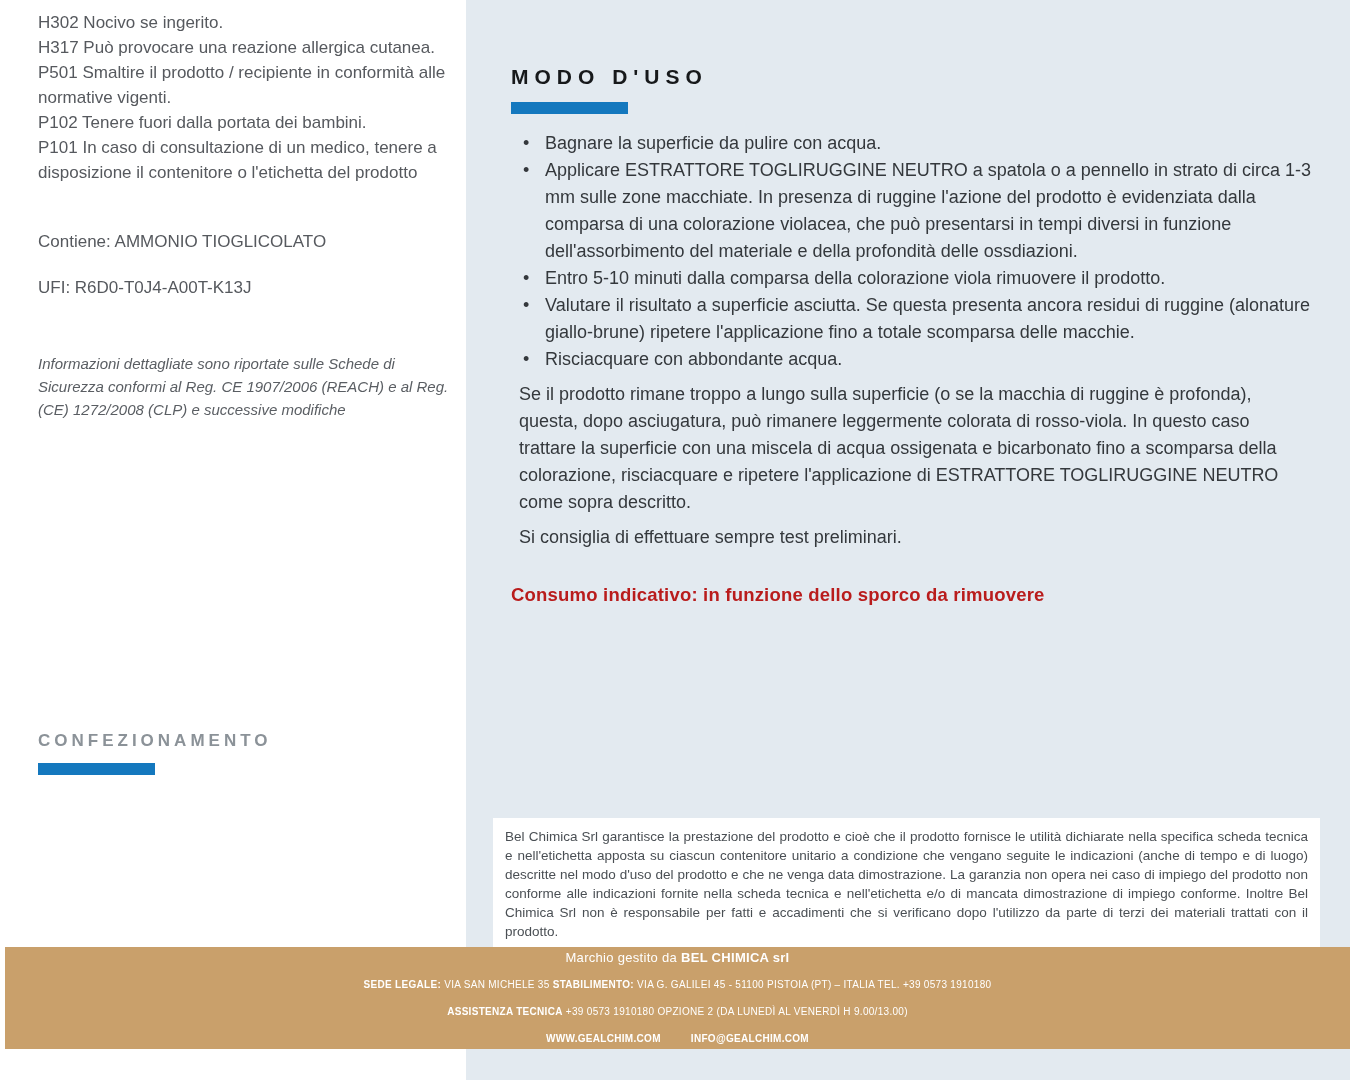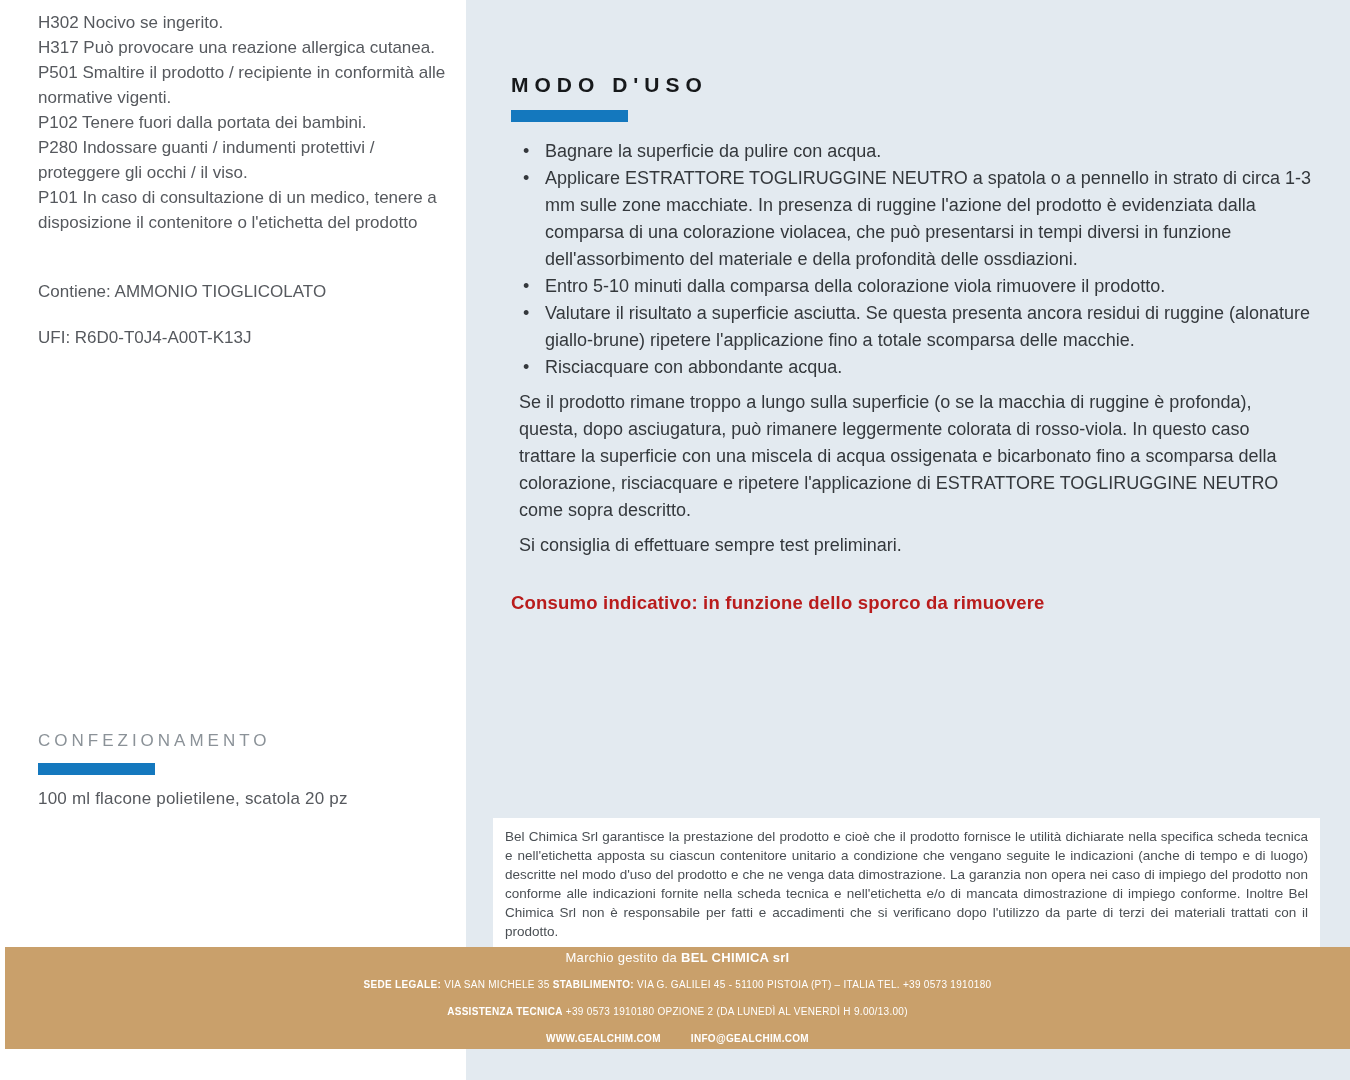--- a/index.html
+++ b/index.html
@@ -21,31 +21,31 @@
     color:#56595e;font-size:17px;line-height:25px;
   }
   .hazard-line{margin:0;}
   .contains{margin-top:44px;}
   .ufi{margin-top:21px;}
   .note{
     margin-top:52px;font-style:italic;font-size:15px;line-height:23px;color:#5a5e63;
   }
   .pack{position:absolute;left:38px;top:731px;width:414px;}
   .pack-heading{
-    color:#8b9298;font-weight:normal;font-size:17px;letter-spacing:4px;
+    color:#8b9298;font-weight:bold;font-size:17px;letter-spacing:4px;
   }
   .accent-bar{
     width:117px;height:12px;background:#1478be;margin-top:12px;
   }
   .pack-text{
     margin-top:11px;color:#56595e;font-size:17px;line-height:25px;letter-spacing:.2px;
   }
   
   .usage{
-    position:absolute;left:511px;top:72px;width:800px;
+    position:absolute;left:511px;top:64px;width:800px;
     color:#34383c;font-size:18px;line-height:27px;
   }
   .usage-heading{
     color:#17191b;font-weight:bold;font-size:21px;letter-spacing:6px;line-height:26px;
   }
   .bullets{
     list-style:none;margin:16px 0 0 0;padding:0 0 0 34px;
   }
   .bullets li{position:relative;margin:0;}
   .bullets li::before{
@@ -83,32 +83,31 @@
     <div class="hazards">
 
         <div class="hazard-line">H302 Nocivo se ingerito.</div>
 
         <div class="hazard-line">H317 Può provocare una reazione allergica cutanea.</div>
 
         <div class="hazard-line">P501 Smaltire il prodotto / recipiente in conformità alle normative vigenti.</div>
 
         <div class="hazard-line">P102 Tenere fuori dalla portata dei bambini.</div>
 
-        <div class="hazard-line">P280 Indossare guanti / indumenti protettivi / proteggere gli occhi / il viso.</div>
 
         <div class="hazard-line">P101 In caso di consultazione di un medico, tenere a disposizione il contenitore o l'etichetta del prodotto</div>
       </div>
     <div class="contains">Contiene: AMMONIO TIOGLICOLATO</div>
     <div class="ufi">UFI: R6D0-T0J4-A00T-K13J</div>
+    <div class="note">Informazioni dettagliate sono riportate sulle Schede di Sicurezza conformi al Reg. CE 1907/2006 (REACH) e al Reg. (CE) 1272/2008 (CLP) e successive modifiche</div>
   </div>
 
   <div class="pack">
     <div class="pack-heading">CONFEZIONAMENTO</div>
     <div class="accent-bar"></div>
-    <div class="pack-text">100 ml flacone polietilene, scatola 20 pz</div>
   </div>
 
   <div class="usage">
     <div class="usage-heading">MODO D'USO</div>
     <div class="accent-bar"></div>
     <ul class="bullets">
 
         <li class="bullet">Bagnare la superficie da pulire con acqua.</li>
 
         <li class="bullet">Applicare ESTRATTORE TOGLIRUGGINE NEUTRO a spatola o a pennello in strato di circa 1-3 mm sulle zone macchiate. In presenza di ruggine l'azione del prodotto è evidenziata dalla comparsa di una colorazione violacea, che può presentarsi in tempi diversi in funzione dell'assorbimento del materiale e della profondità delle ossdiazioni.</li>

